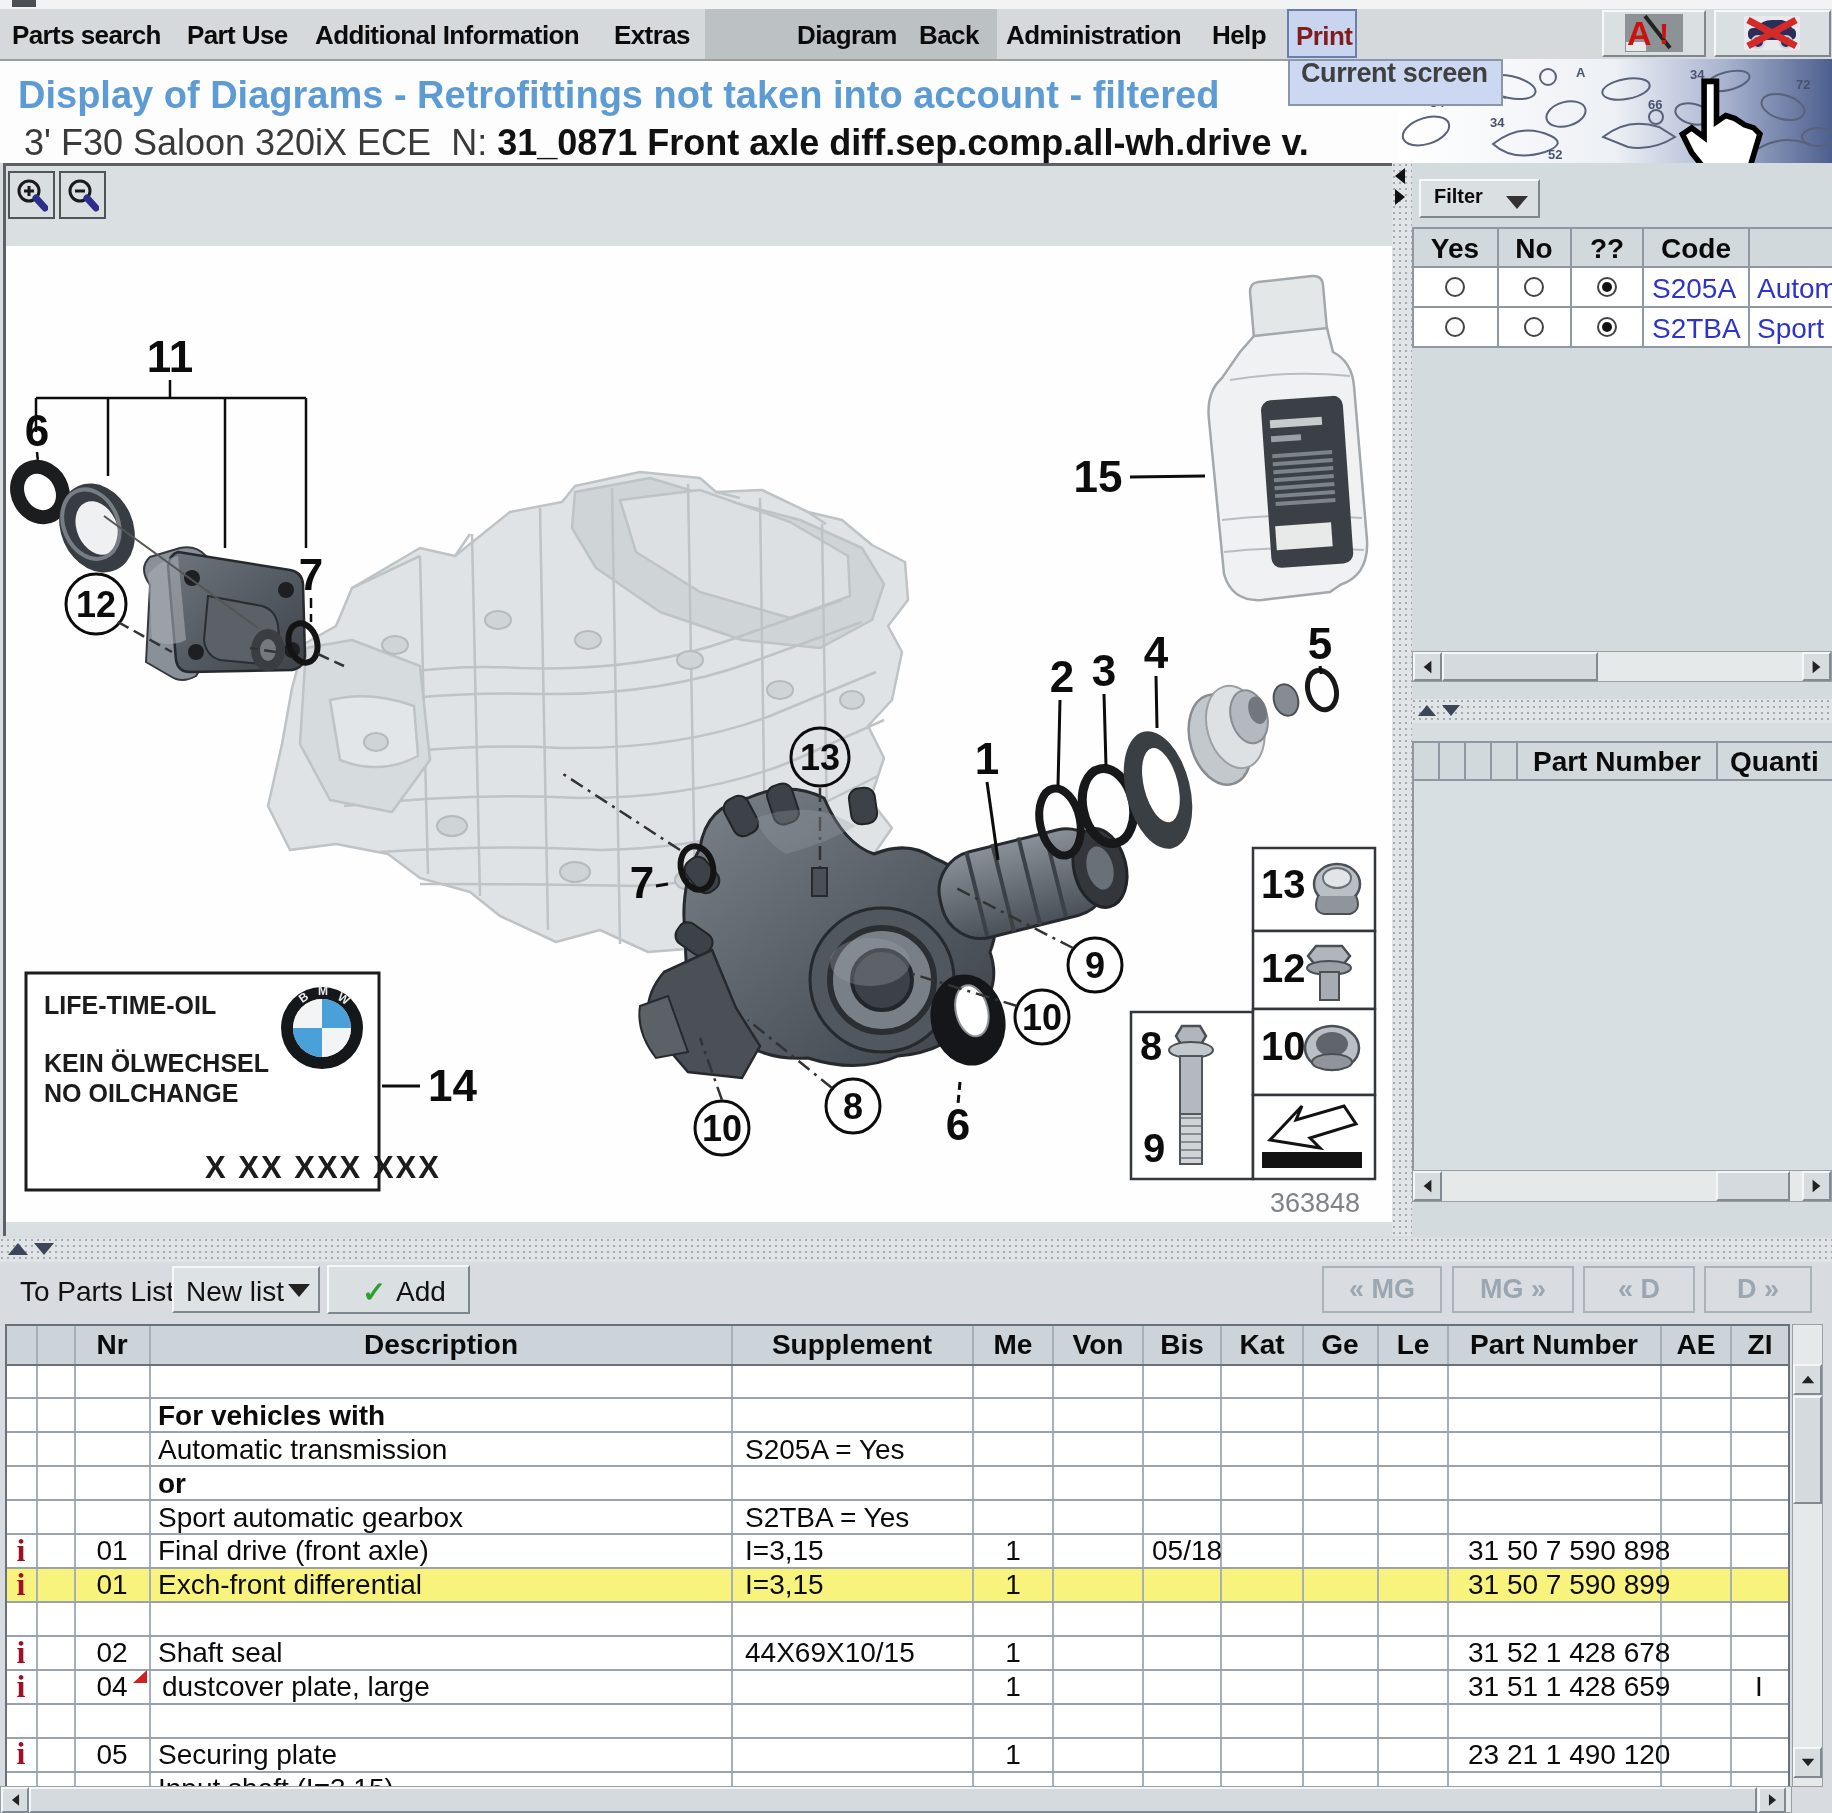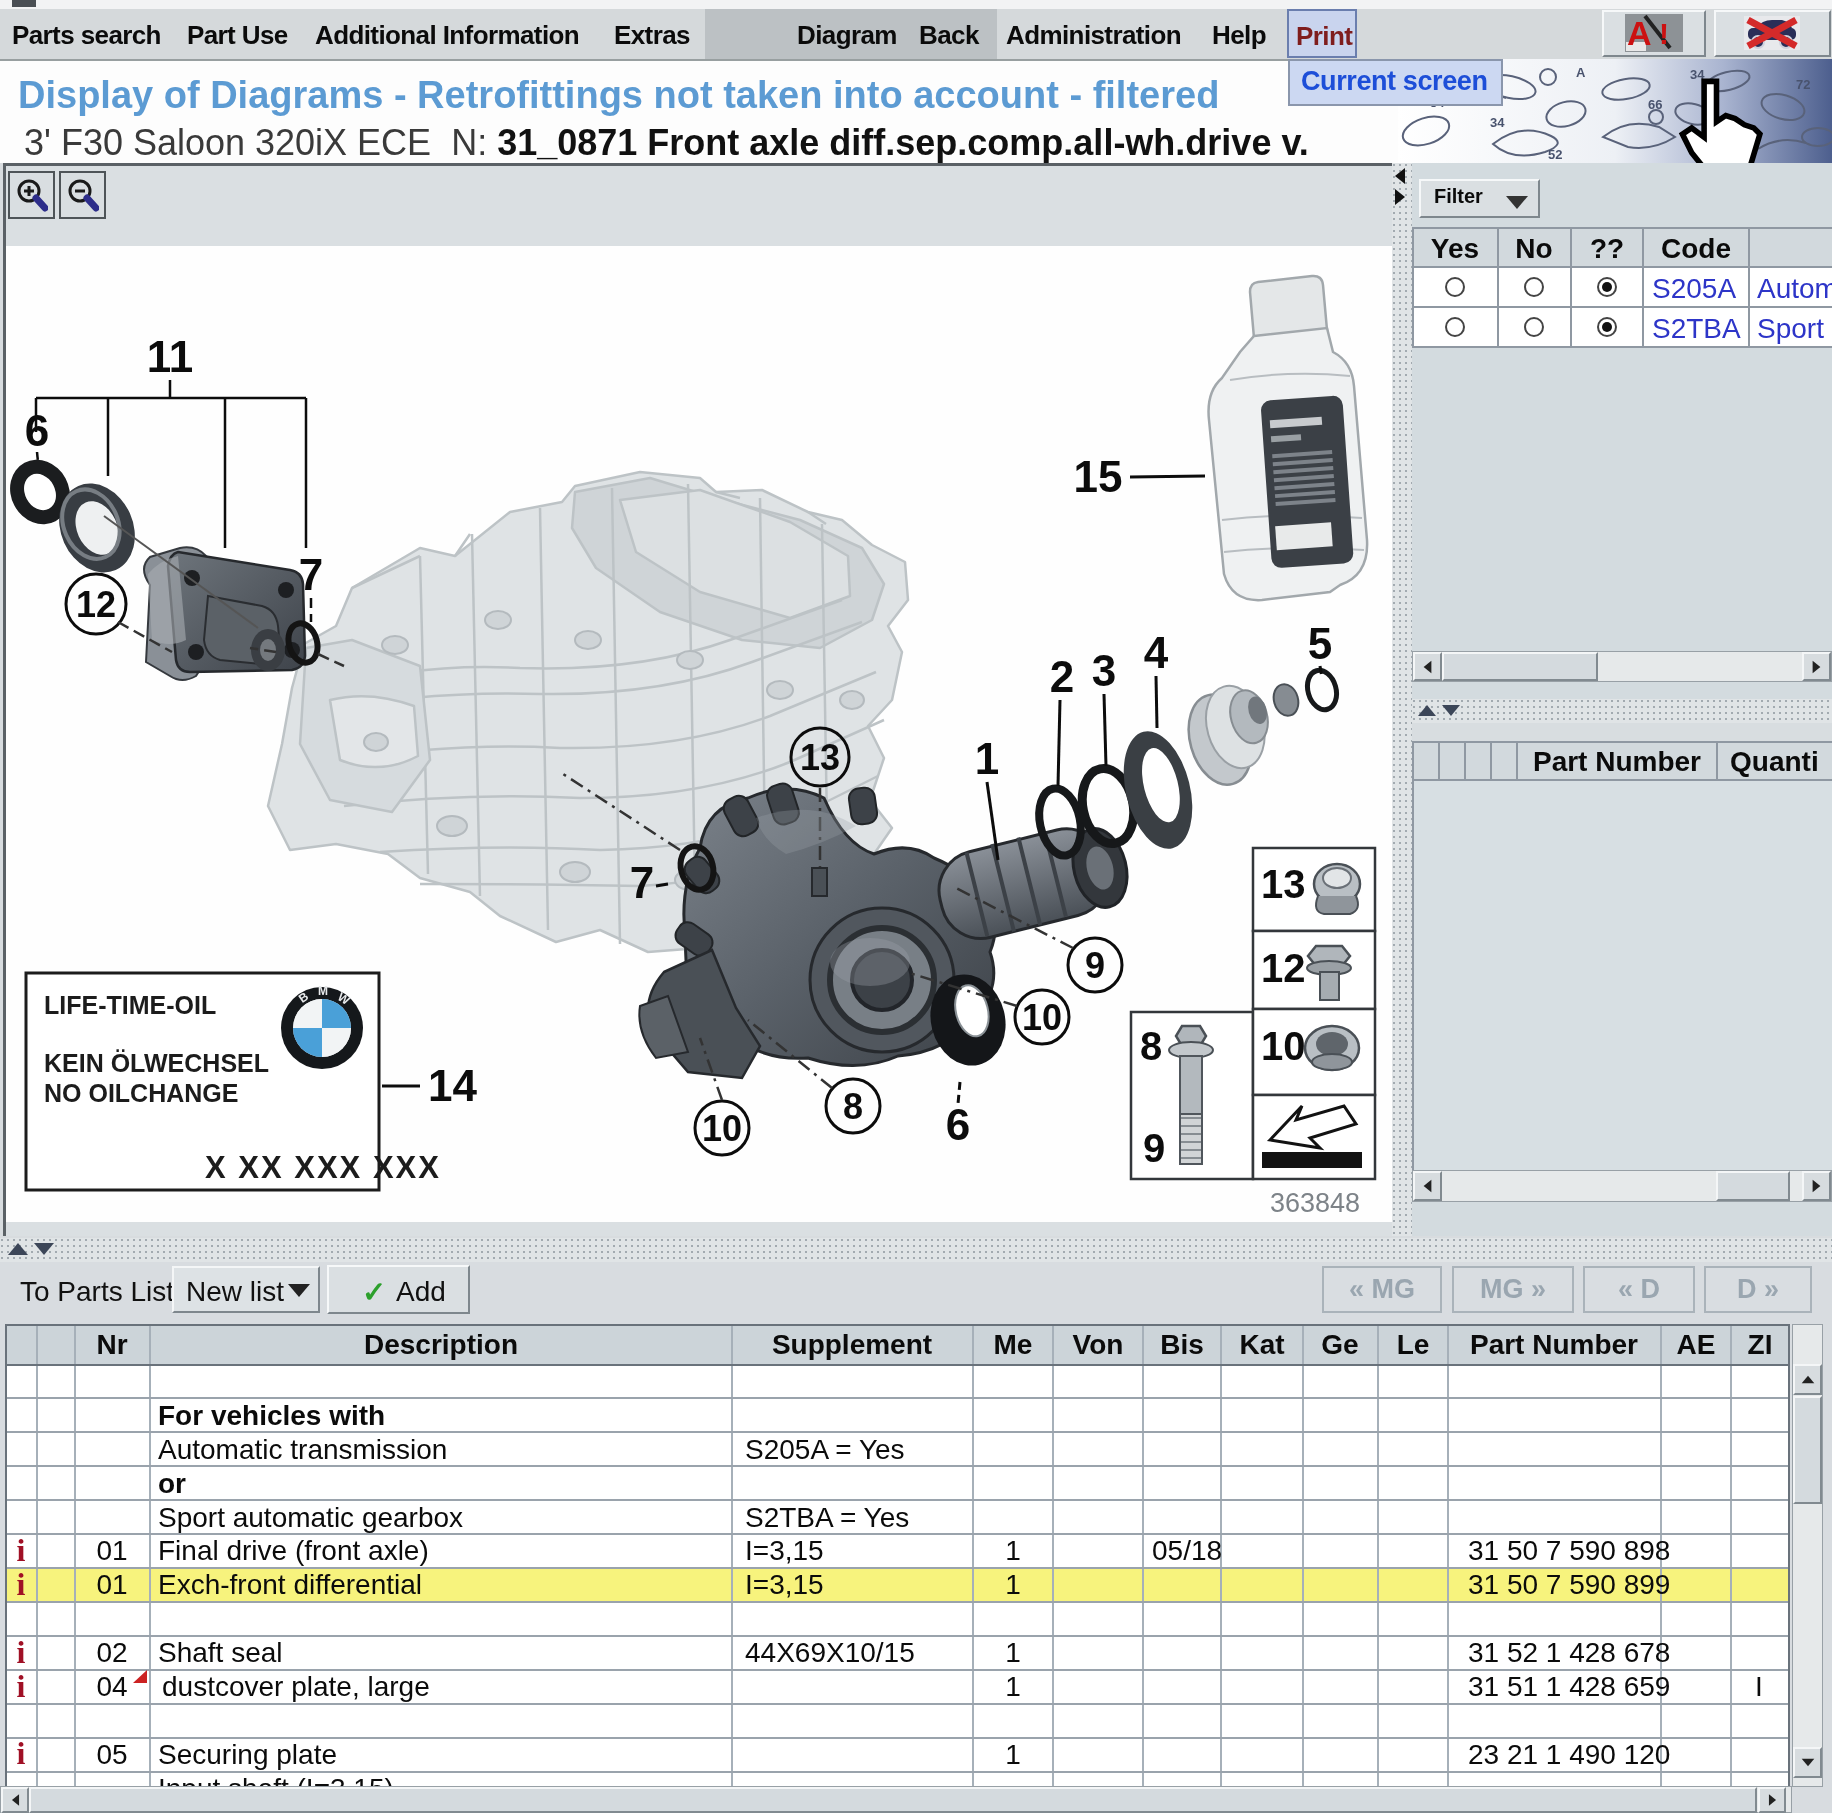--- a/index.html
+++ b/index.html
@@ -39,21 +39,21 @@
   <span class="abs" style="left:797px;top:11px;">Diagram</span>
   <span class="abs" style="left:919px;top:11px;">Back</span>
   <span class="abs" style="left:1006px;top:11px;">Administration</span>
   <span class="abs" style="left:1212px;top:11px;">Help</span>
 </div>
 
 <div class="abs" style="left:1287px;top:9px;width:70px;height:49px;background:#c9d4ee;border:2px solid #6a7eae;box-sizing:border-box;"></div>
 <div class="abs" style="left:1296px;top:21px;font-weight:bold;font-size:26px;letter-spacing:-0.6px;color:#7f1d1d;">Print</div>
 
 <div class="abs" style="left:1288px;top:59px;width:215px;height:47px;background:#ccd8f2;border:2px solid #8a96ac;box-sizing:border-box;z-index:30;"></div>
-<div class="abs" style="left:1301px;top:66px;font-weight:bold;font-size:27px;letter-spacing:-0.4px;color:#1d4ed8;z-index:31;">Current screen</div>
+<div class="abs" style="left:1301px;top:58px;font-weight:bold;font-size:27px;letter-spacing:-0.4px;color:#404040;z-index:31;">Current screen</div>
 
 <div class="abs" style="left:0;top:61px;width:1398px;height:102px;background:#fdfdfd;"></div>
 <div class="abs" style="left:18px;top:74px;font-weight:bold;font-size:38px;color:#5c9bd3;">Display of Diagrams - Retrofittings not taken into account - filtered</div>
 <div class="abs" style="left:24px;top:122px;font-size:36px;color:#3a3a3a;">3' F30 Saloon 320iX ECE&nbsp; N: <b style="color:#111;">31_0871 Front axle diff.sep.comp.all-wh.drive v.</b></div>
 
 <svg class="abs" style="left:1398px;top:59px;" width="434" height="104" viewBox="0 0 434 104">
  <defs>
   <linearGradient id="bgrad" x1="0" y1="0" x2="1" y2="0">
    <stop offset="0" stop-color="#ffffff"></stop>
         <stop offset="0.5" stop-color="#edf0f5"></stop>

